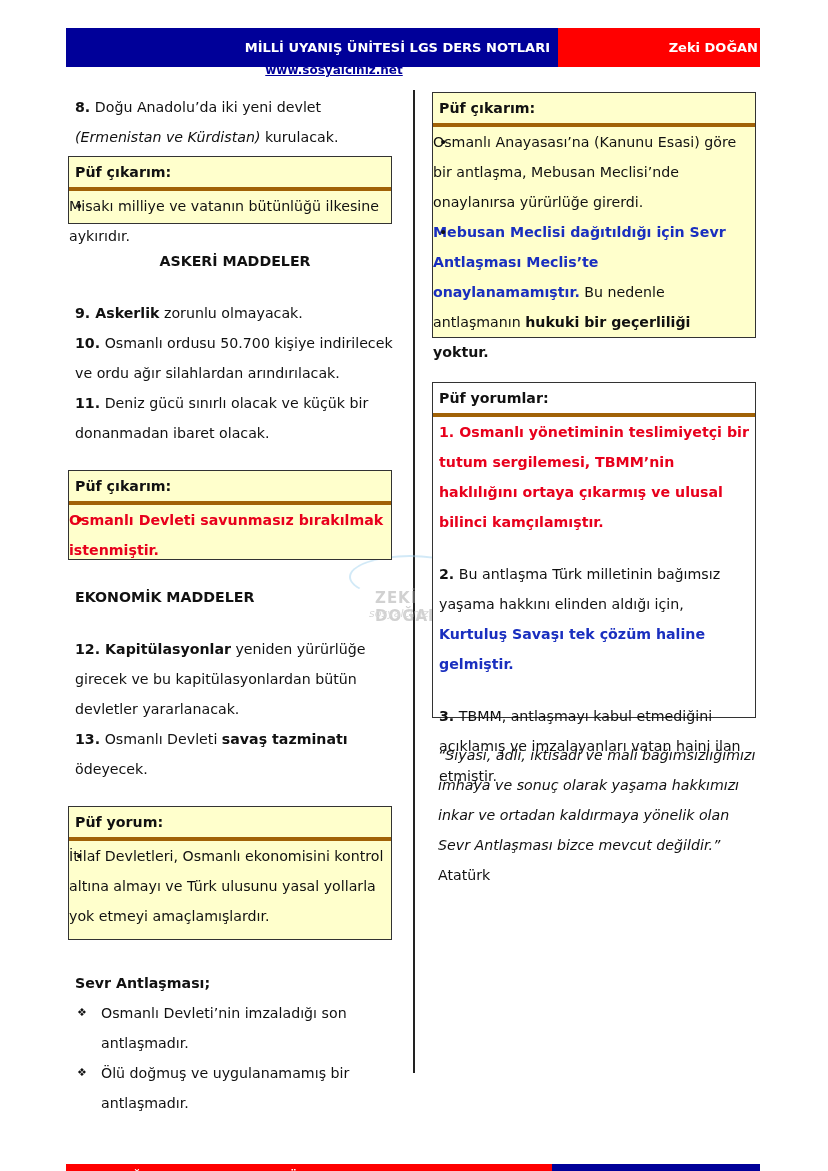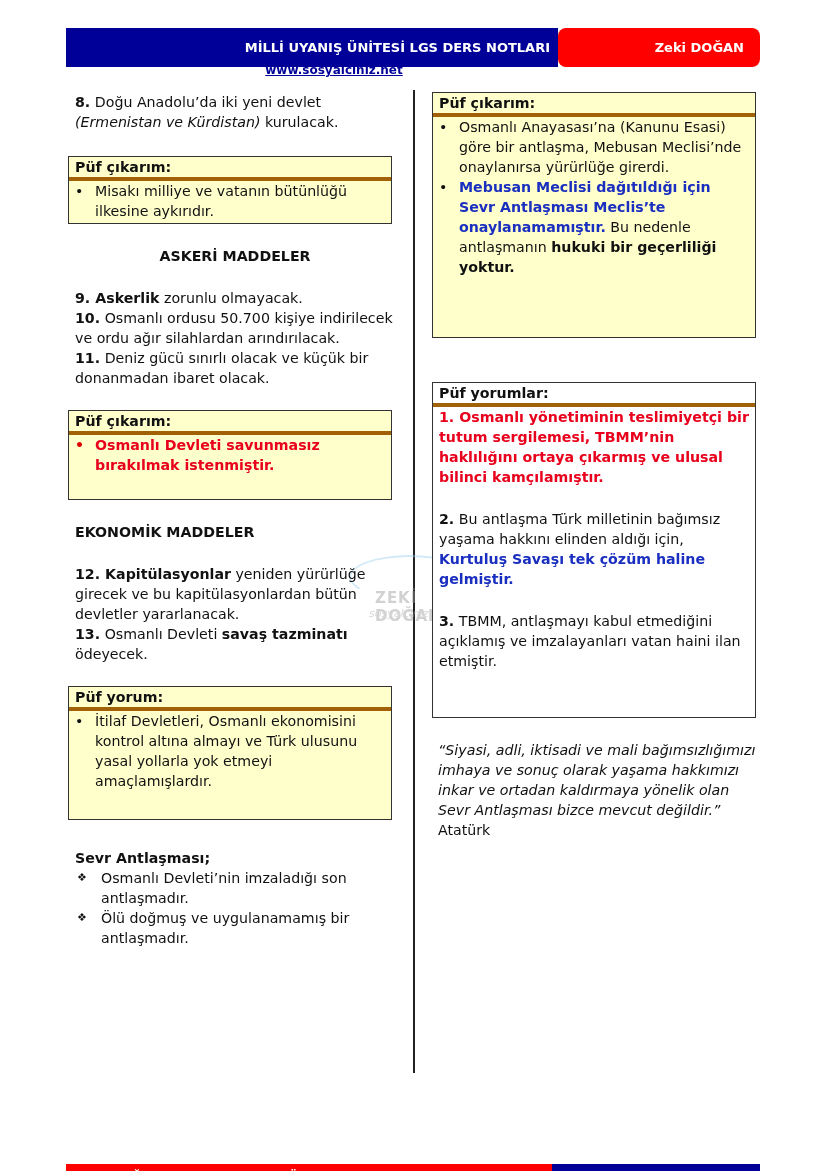--- a/index.html
+++ b/index.html
@@ -6,33 +6,33 @@
   body {
     width: 828px; height: 1171px; background: #ffffff; position: relative; overflow: hidden;
     font-family: "DejaVu Sans", "Liberation Sans", sans-serif; color: #111;
   }
   .header {
     position: absolute; left: 66px; top: 28px; width: 694px; height: 39px; display: flex;
   }
   .header .left { background: #000099; width: 492px; color: #fff; font-weight: bold; font-size: 13px;
     display: flex; align-items: center; justify-content: flex-end; padding-right: 8px; box-sizing: border-box; }
   .header .right { background: #ff0000; flex: 1; color: #fff; font-weight: bold; font-size: 13px;
-    display: flex; align-items: center; justify-content: flex-end; padding-right: 16px; box-sizing: border-box; border-radius: 8px; }
+    display: flex; align-items: center; justify-content: flex-end; padding-right: 2px; box-sizing: border-box; }
   .site-link { position: absolute; top: 63px; left: 0; width: 668px; text-align: center;
     font-size: 12px; font-weight: bold; color: #000099; text-decoration: underline; }
   .divider { position: absolute; left: 413px; top: 90px; width: 2px; height: 983px; background: #222; }
-  .col { position: absolute; font-size: 14.2px; line-height: 20px; }
+  .col { position: absolute; font-size: 14.2px; line-height: 30px; }
   .col.left { left: 75px; top: 92px; width: 320px; }
   .col.right { left: 432px; top: 92px; width: 324px; }
   .p { margin: 0; }
   .box { border: 1px solid #333; background: #ffffcc; box-sizing: border-box; }
   .box.white { background: #fff; }
   .box .title { font-weight: bold; border-bottom: 4px solid #a16207; padding: 0 6px; }
   .box ul { margin: 0; padding: 0 6px 0 0; list-style: none; }
-  .box li { position: relative; padding-left: 26px; }
+  .box li { position: relative; }
   .box li::before { content: "•"; position: absolute; left: 6px; top: 0; }
   .bul-red li::before { color: #e10000; }
   .red { color: #e8001c; font-weight: bold; }
   .blue { color: #1a2fbf; font-weight: bold; }
   b { font-weight: bold; }
   .center-h { text-align: center; font-weight: bold; }
   .diamond li { list-style: none; position: relative; padding-left: 26px; }
   .diamond ul { margin: 0; padding: 0; }
   .diamond li::before { content: "\2756"; position: absolute; left: 2px; font-size: 11px; }
   .watermark { position: absolute; left: 345px; top: 555px; width: 130px; height: 70px; pointer-events: none; opacity: .45; }

